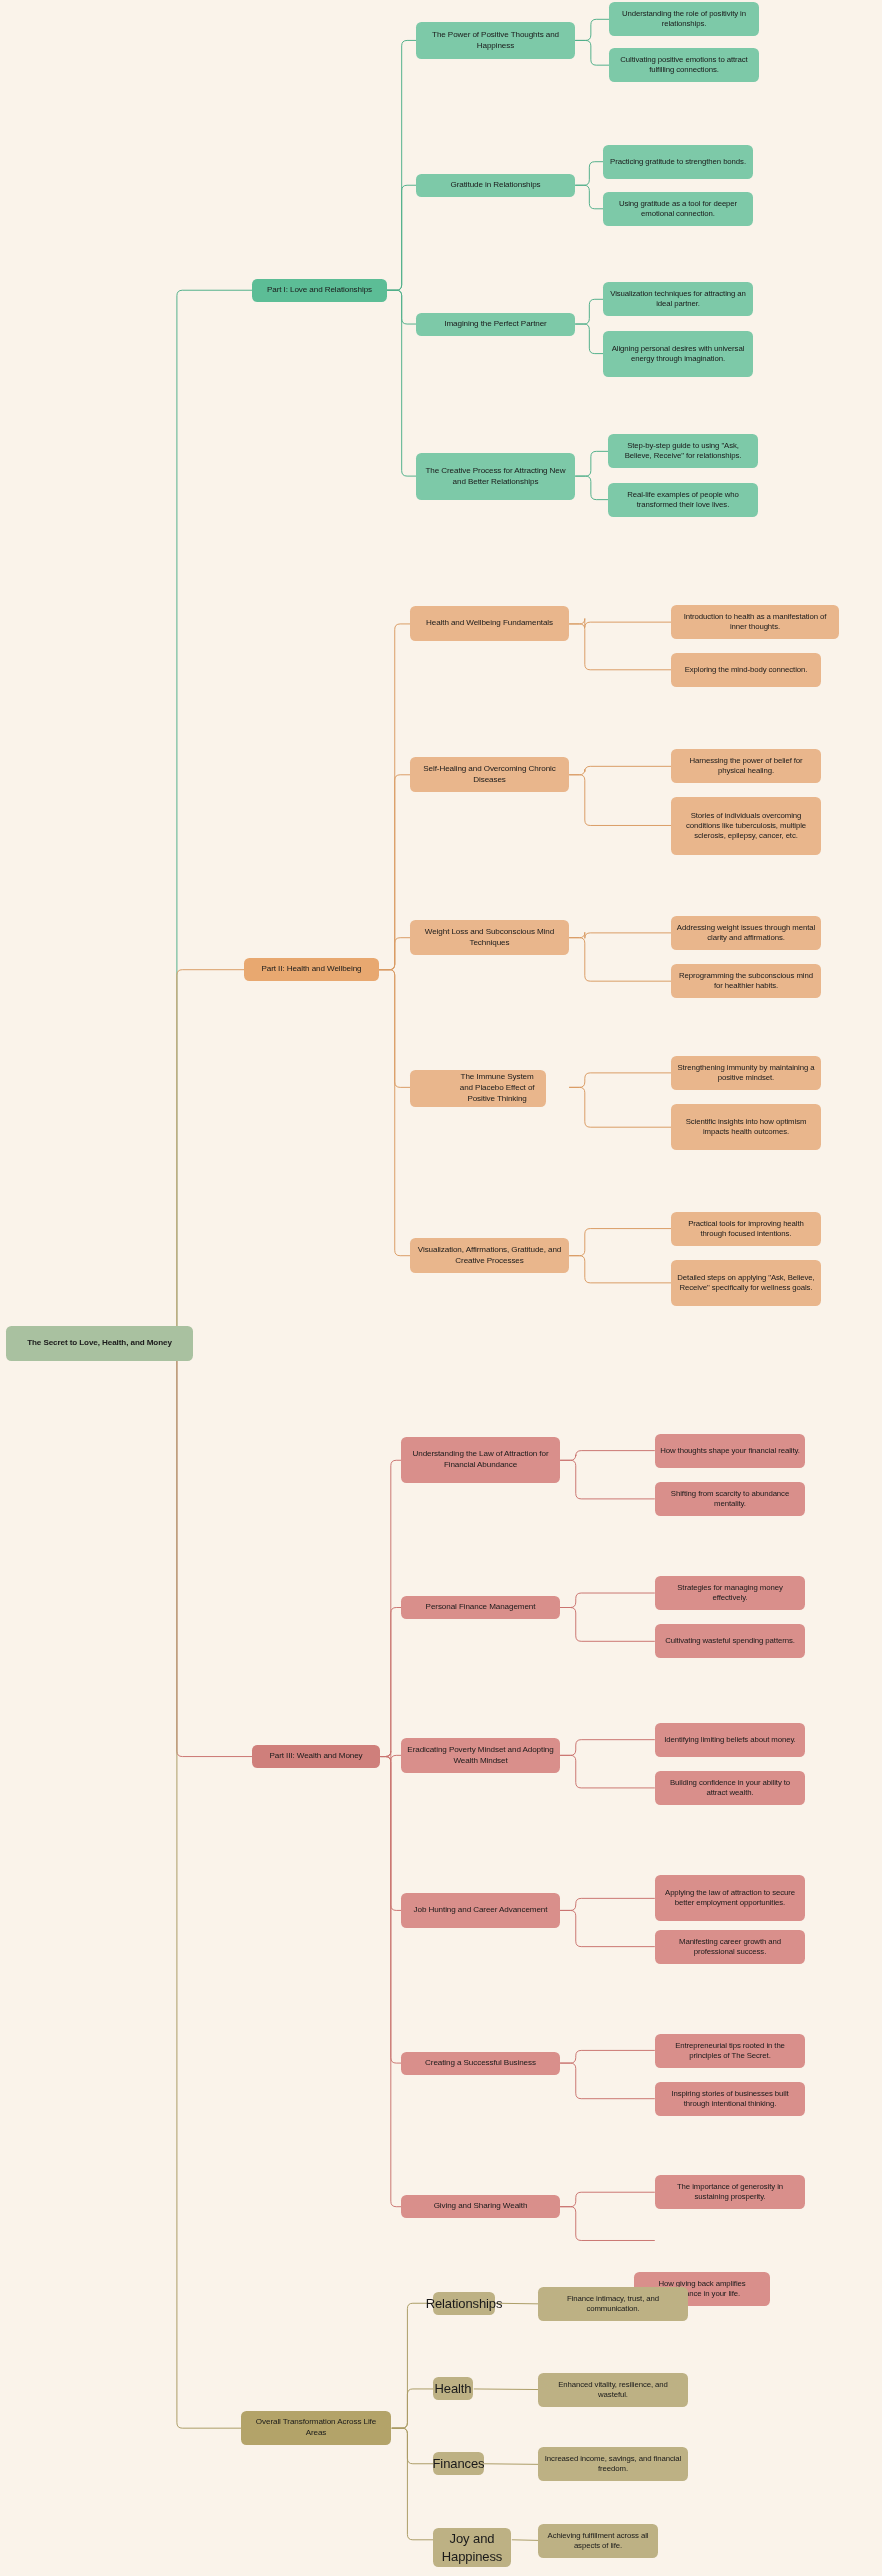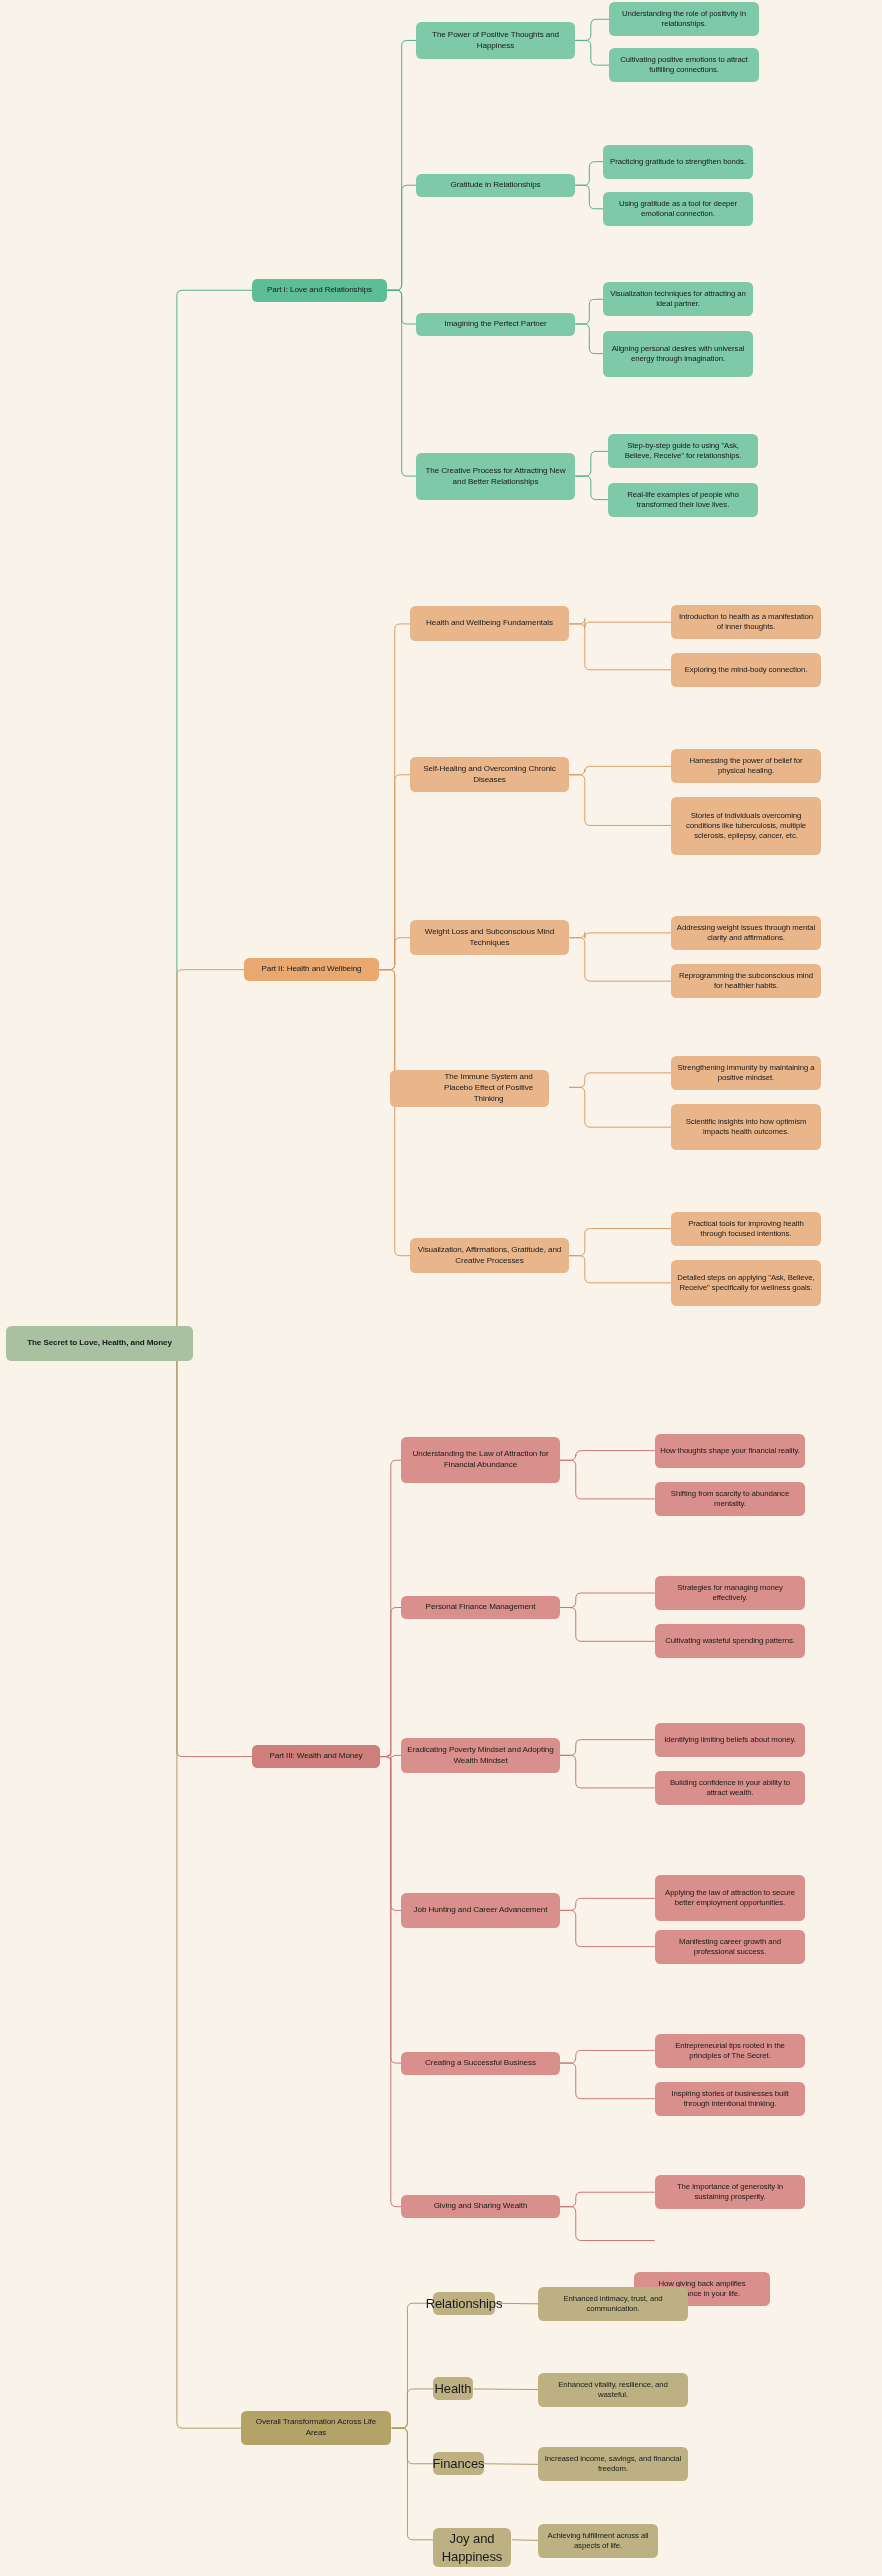--- a/index.html
+++ b/index.html
@@ -130,29 +130,29 @@
       <div class="node leaf-g" style="left: 603px; top: 145px; width: 150px; min-height: 34px;">Practicing gratitude to strengthen bonds.</div>
       <div class="node leaf-g" style="left: 603px; top: 192px; width: 150px; min-height: 34px;">Using gratitude as a tool for deeper emotional connection.</div>
       <div class="node topic-g" style="left: 416px; top: 313px; width: 159px; min-height: 23px;">Imagining the Perfect Partner</div>
       <div class="node leaf-g" style="left: 603px; top: 282px; width: 150px; min-height: 34px;">Visualization techniques for attracting an ideal partner.</div>
       <div class="node leaf-g" style="left: 603px; top: 331px; width: 150px; min-height: 46px;">Aligning personal desires with universal energy through imagination.</div>
       <div class="node topic-g" style="left: 416px; top: 453px; width: 159px; min-height: 47px;">The Creative Process for Attracting New and Better Relationships</div>
       <div class="node leaf-g" style="left: 608px; top: 434px; width: 150px; min-height: 34px;">Step-by-step guide to using "Ask, Believe, Receive" for relationships.</div>
       <div class="node leaf-g" style="left: 608px; top: 483px; width: 150px; min-height: 34px;">Real-life examples of people who transformed their love lives.</div>
       <div class="node branch-o" style="left: 244px; top: 958px; width: 135px; min-height: 23px;">Part II: Health and Wellbeing</div>
       <div class="node topic-o" style="left: 410px; top: 606px; width: 159px; min-height: 35px;">Health and Wellbeing Fundamentals</div>
-      <div class="node leaf-o" style="left: 671px; top: 605px; width: 150px; min-height: 34px;">Introduction to health as a manifestation of inner thoughts.</div>
+      <div class="node leaf-o" style="left: 671px; top: 605px; width: 168px; min-height: 34px;">Introduction to health as a manifestation of inner thoughts.</div>
       <div class="node leaf-o" style="left: 671px; top: 653px; width: 150px; min-height: 34px;">Exploring the mind-body connection.</div>
       <div class="node topic-o" style="left: 410px; top: 757px; width: 159px; min-height: 35px;">Self-Healing and Overcoming Chronic Diseases</div>
       <div class="node leaf-o" style="left: 671px; top: 749px; width: 150px; min-height: 34px;">Harnessing the power of belief for physical healing.</div>
       <div class="node leaf-o" style="left: 671px; top: 797px; width: 150px; min-height: 58px;">Stories of individuals overcoming conditions like tuberculosis, multiple sclerosis, epilepsy, cancer, etc.</div>
       <div class="node topic-o" style="left: 410px; top: 920px; width: 159px; min-height: 35px;">Weight Loss and Subconscious Mind Techniques</div>
       <div class="node leaf-o" style="left: 671px; top: 916px; width: 150px; min-height: 34px;">Addressing weight issues through mental clarity and affirmations.</div>
       <div class="node leaf-o" style="left: 671px; top: 964px; width: 150px; min-height: 34px;">Reprogramming the subconscious mind for healthier habits.</div>
-      <div class="node topic-o" style="left: 390px; top: 1070px; width: 159px; min-height: 35px; padding-left: 43px;">The Immune System and Placebo Effect of Positive Thinking</div>
+      <div class="node topic-o" style="left: 410px; top: 1070px; width: 136px; min-height: 35px; padding-left: 43px;">The Immune System and Placebo Effect of Positive Thinking</div>
       <div class="node leaf-o" style="left: 671px; top: 1056px; width: 150px; min-height: 34px;">Strengthening immunity by maintaining a positive mindset.</div>
       <div class="node leaf-o" style="left: 671px; top: 1104px; width: 150px; min-height: 46px;">Scientific insights into how optimism impacts health outcomes.</div>
       <div class="node topic-o" style="left: 410px; top: 1238px; width: 159px; min-height: 35px;">Visualization, Affirmations, Gratitude, and Creative Processes</div>
       <div class="node leaf-o" style="left: 671px; top: 1212px; width: 150px; min-height: 34px;">Practical tools for improving health through focused intentions.</div>
       <div class="node leaf-o" style="left: 671px; top: 1260px; width: 150px; min-height: 46px;">Detailed steps on applying "Ask, Believe, Receive" specifically for wellness goals.</div>
       <div class="node branch-r" style="left: 252px; top: 1745px; width: 128px; min-height: 23px;">Part III: Wealth and Money</div>
       <div class="node topic-r" style="left: 401px; top: 1437px; width: 159px; min-height: 46px;">Understanding the Law of Attraction for Financial Abundance</div>
       <div class="node leaf-r" style="left: 655px; top: 1434px; width: 150px; min-height: 34px;">How thoughts shape your financial reality.</div>
       <div class="node leaf-r" style="left: 655px; top: 1482px; width: 150px; min-height: 34px;">Shifting from scarcity to abundance mentality.</div>
       <div class="node topic-r" style="left: 401px; top: 1596px; width: 159px; min-height: 23px;">Personal Finance Management</div>
@@ -165,21 +165,21 @@
       <div class="node leaf-r" style="left: 655px; top: 1875px; width: 150px; min-height: 46px;">Applying the law of attraction to secure better employment opportunities.</div>
       <div class="node leaf-r" style="left: 655px; top: 1930px; width: 150px; min-height: 34px;">Manifesting career growth and professional success.</div>
       <div class="node topic-r" style="left: 401px; top: 2052px; width: 159px; min-height: 23px;">Creating a Successful Business</div>
       <div class="node leaf-r" style="left: 655px; top: 2034px; width: 150px; min-height: 34px;">Entrepreneurial tips rooted in the principles of The Secret.</div>
       <div class="node leaf-r" style="left: 655px; top: 2082px; width: 150px; min-height: 34px;">Inspiring stories of businesses built through intentional thinking.</div>
       <div class="node topic-r" style="left: 401px; top: 2195px; width: 159px; min-height: 23px;">Giving and Sharing Wealth</div>
       <div class="node leaf-r" style="left: 655px; top: 2175px; width: 150px; min-height: 34px;">The importance of generosity in sustaining prosperity.</div>
       <div class="node leaf-r" style="left: 634px; top: 2224px; width: 136px; min-height: 34px; margin-top: 48px;">How giving back amplifies abundance in your life.</div>
       <div class="node branch-k" style="left: 241px; top: 2411px; width: 150px; min-height: 34px;">Overall Transformation Across Life Areas</div>
       <div class="node topic-k" style="left: 433px; top: 2292px; width: 62px; min-height: 23px;">Relationships</div>
-      <div class="node leaf-k" style="left: 538px; top: 2287px; width: 150px; min-height: 34px;">Enhanced intimacy, trust, and communication.</div>
+      <div class="node leaf-k" style="left: 538px; top: 2287px; width: 150px; min-height: 34px;">Finance intimacy, trust, and communication.</div>
       <div class="node topic-k" style="left: 433px; top: 2377px; width: 40px; min-height: 23px;">Health</div>
       <div class="node leaf-k" style="left: 538px; top: 2373px; width: 150px; min-height: 34px;">Enhanced vitality, resilience, and wasteful.</div>
       <div class="node topic-k" style="left: 433px; top: 2452px; width: 51px; min-height: 23px;">Finances</div>
       <div class="node leaf-k" style="left: 538px; top: 2447px; width: 150px; min-height: 34px;">Increased income, savings, and financial freedom.</div>
       <div class="node topic-k" style="left: 433px; top: 2528px; width: 78px; min-height: 23px;">Joy and Happiness</div>
       <div class="node leaf-k" style="left: 538px; top: 2524px; width: 120px; min-height: 34px;">Achieving fulfillment across all aspects of life.</div>
     </div>
 </div>
 
 

